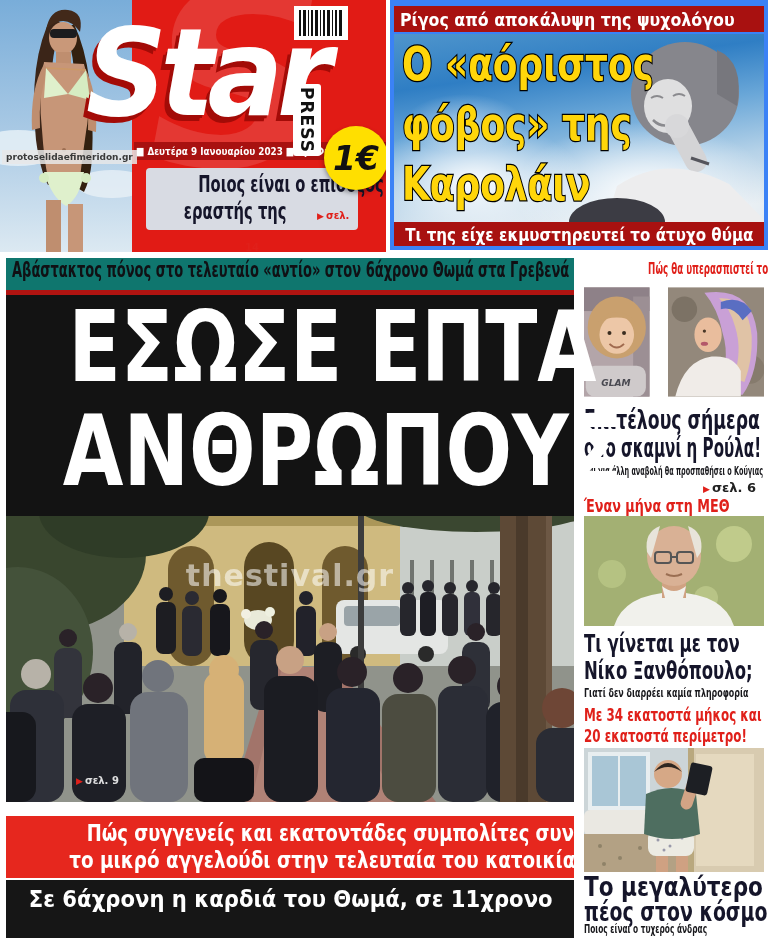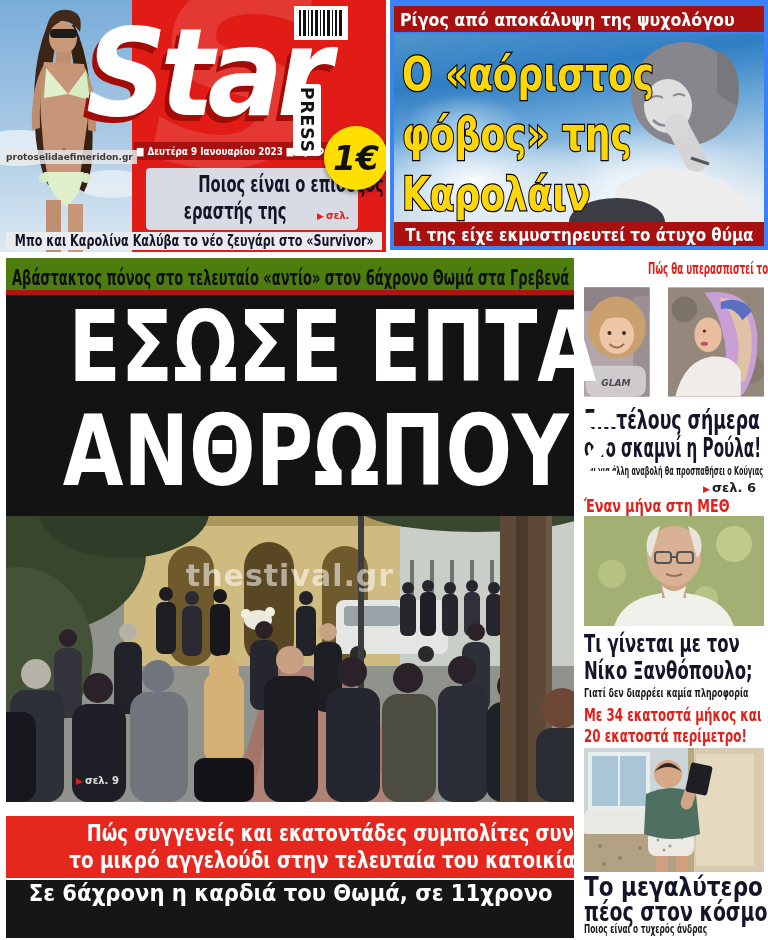--- a/index.html
+++ b/index.html
@@ -46,46 +46,46 @@
     align-items:center;justify-content:center;color:var(--navy);font-weight:bold;font-size:15.5px;z-index:5}
 
   
   .banner{left:390px;top:0;width:378px;height:250px;background:#3b82f6}
   .banner-kicker{left:4px;top:6px;right:4px;height:26px;background:var(--darkred);display:flex;
     align-items:center;padding:0 6px;color:#fff}
   .banner-kicker .bk-text{font-size:18px;font-weight:bold}
   .banner-sky{left:4px;top:34px;right:4px;bottom:28px;overflow:hidden;
     background:linear-gradient(172deg,#4f95cc 0%,#2f7ec4 24%,#6aa7d8 46%,#b5d2e8 70%,#e6edf2 92%)}
   .cloud{position:absolute;background:radial-gradient(closest-side,rgba(255,255,255,.95),rgba(255,255,255,0));border-radius:50%}
-  .banner-headline{position:absolute;left:8px;top:10px;z-index:3}
+  .banner-headline{position:absolute;left:8px;top:0;z-index:3}
   .banner-headline .bh{display:block;font-size:46px;line-height:60px;font-weight:bold;color:var(--yellow);
     -webkit-text-stroke:2.5px #000;paint-order:stroke fill;white-space:nowrap;
     transform:scaleX(.78);transform-origin:0 50%}
   .banner-girl{position:absolute;right:-6px;top:0;z-index:2}
   .banner-footer{left:4px;right:4px;bottom:4px;height:24px;background:var(--darkred);color:#fff;
     display:flex;align-items:center;justify-content:center}
   .banner-footer span{font-size:18px;font-weight:bold}
 
   
-  .lead-kicker{left:6px;top:258px;width:568px;height:37px;background:#4d7c0f;display:flex;
-    align-items:flex-end;gap:6px;border-bottom:5px solid #b01411;color:#101014}
+  .lead-kicker{left:6px;top:258px;width:568px;height:37px;background:#0f766e;display:flex;
+    align-items:flex-start;gap:6px;border-bottom:5px solid #b01411;color:#101014}
   .lead-kicker .lk-text{font-size:21px;font-weight:bold}
   .lead-box{left:6px;top:295px;width:568px;height:221px;background:var(--blackbox);text-align:center;
     z-index:3;overflow:visible}
   .lead-box .hl{display:block;color:#fff;font-weight:bold;font-size:98px;line-height:104px;
     white-space:nowrap;transform-origin:50% 50%}
   .lead-photo{left:6px;top:502px;width:568px;height:300px;overflow:hidden;background:#8f928a}
   .wm{position:absolute;left:50%;top:56px;transform:translateX(-50%);font-size:30px;font-weight:bold;
     color:rgba(255,255,255,.55);letter-spacing:1px;z-index:5}
   .photo-page{position:absolute;left:70px;bottom:16px;font-size:10px;font-weight:bold;
     color:rgba(255,255,255,.85);z-index:5}
   .mk{color:var(--accent);font-size:9px;margin-right:2px}
   .deck{color:#fff;text-align:center}
   .deck-red{left:6px;top:816px;width:568px;height:62px;background:#e6271e;padding-top:4px}
-  .deck-black{left:6px;top:880px;width:568px;height:58px;background:#161616;padding-top:0}
+  .deck-black{left:6px;top:880px;width:568px;height:58px;background:#161616;padding-top:6px}
   .deck .dl{display:block;font-size:23px;line-height:27px;font-weight:bold;white-space:nowrap}
 
   
   .sb{left:584px;width:180px}
   .sb-kicker{color:var(--accent);font-weight:bold}
   .s1-kicker{top:260px;height:20px;font-size:15px;text-align:center}
   .s1-photos{top:282px;height:120px;display:flex;gap:18px}
   .sb-headline{color:var(--navy);font-weight:bold}
   .s1-headline{top:406px;font-size:27px;line-height:28px}
   .sb-sub{font-size:12px;font-weight:bold;color:#18181c}
@@ -158,23 +158,20 @@
 
     <div class="abs price">1€</div>
 
     <div class="abs teaser">
       <span class="tl"><span class="sq ctr cx64">Ποιος είναι ο επίδοξος</span></span><br>
       <span class="tl">
         <span class="sq ctr cx64">εραστής της</span><span class="pgref"><span class="mk">▶</span><span>σελ. 14</span></span>
       </span>
     </div>
 
-    <div class="abs teaser-sub">
-      <span class="sq ctr cx72">Μπο και Καρολίνα Καλύβα το νέο ζευγάρι στο «Survivor»</span>
-    </div>
   </div>
 
   <div class="abs banner">
     <div class="abs banner-kicker">
       <span class="bk-text sq cx88">Ρίγος από αποκάλυψη της ψυχολόγου</span>
 
     </div>
     <div class="abs banner-sky">
       <div class="cloud" style="left:-30px;bottom:-20px;width:220px;height:120px"></div>
       <div class="cloud" style="left:120px;bottom:-40px;width:260px;height:140px"></div>

